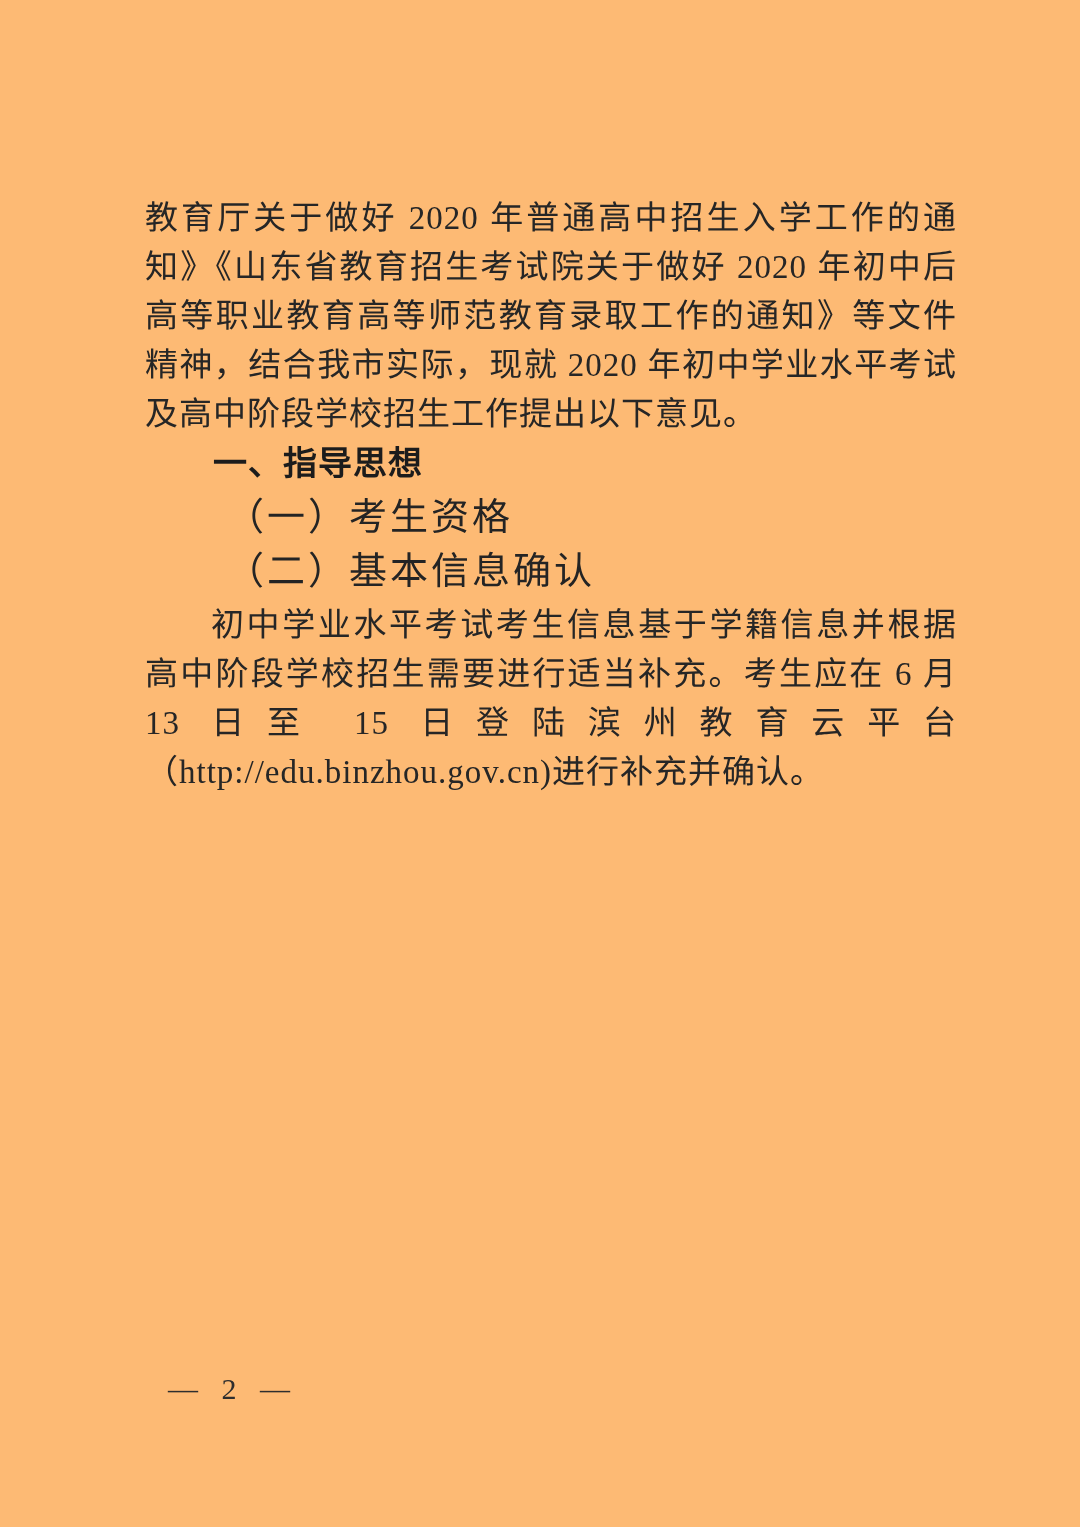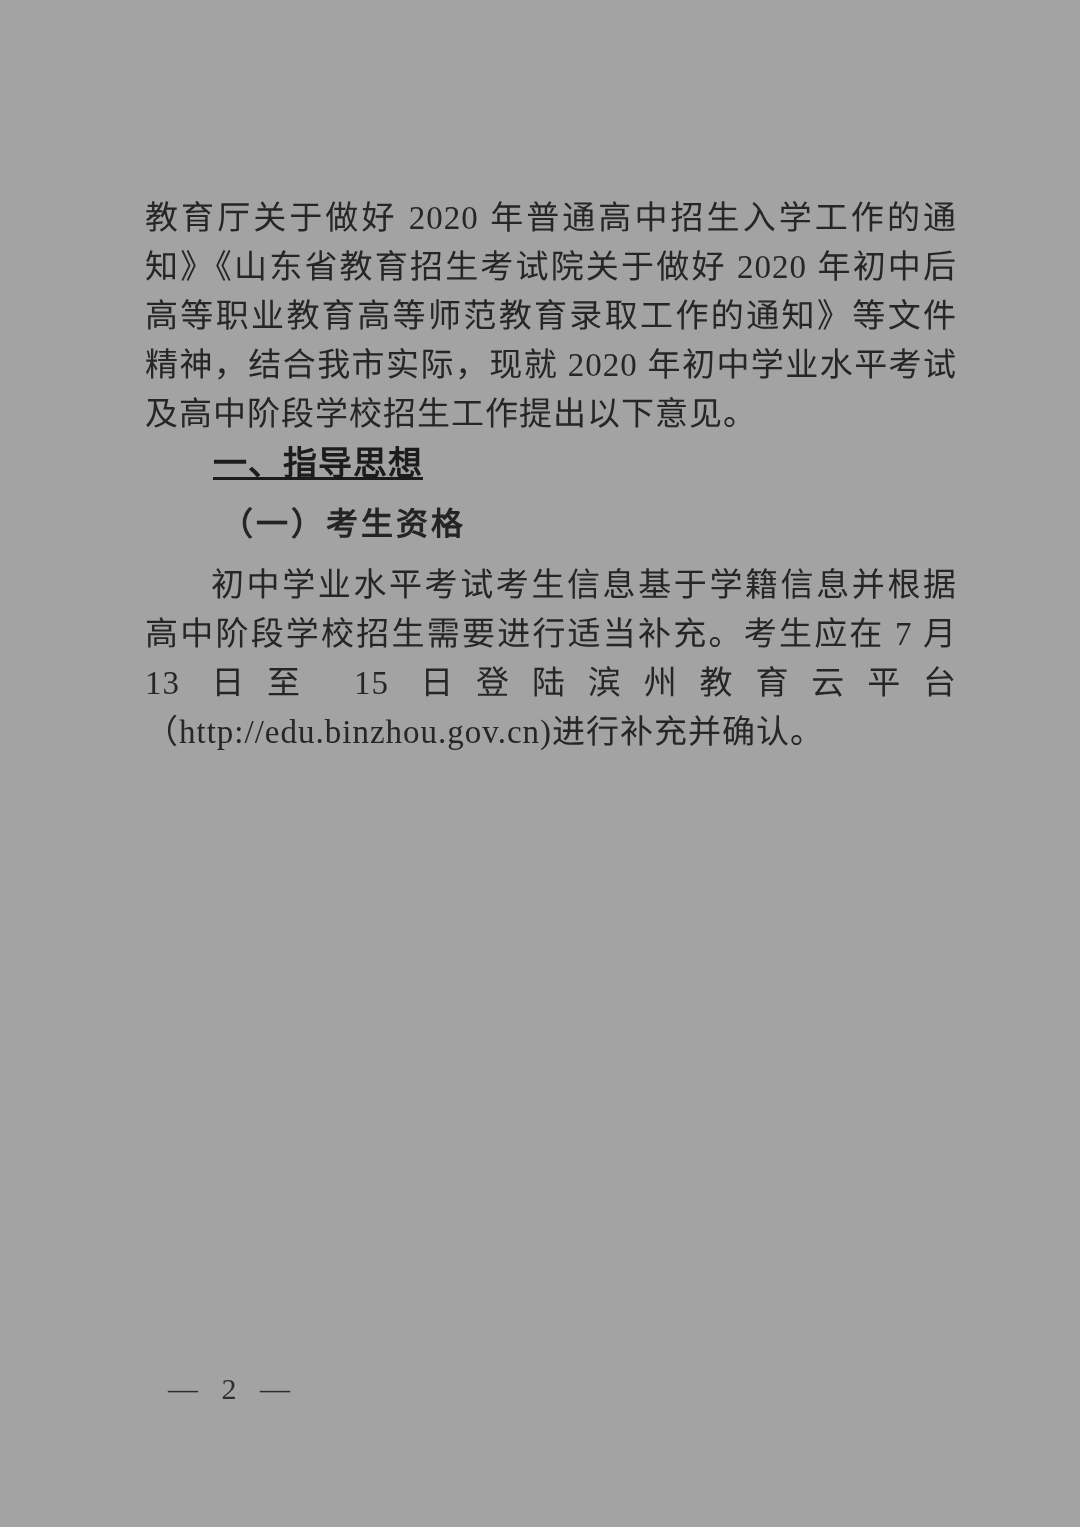--- a/index.html
+++ b/index.html
@@ -4,21 +4,21 @@
 <style>
   html, body {
     margin: 0;
     padding: 0;
     background: #ffffff;
   }
   .page {
     position: relative;
     width: 1080px;
     height: 1527px;
-    background: #a3a3a3;
+    background: #fdba74;
     overflow: hidden;
   }
   .content {
     position: absolute;
     left: 145px;
     top: 194px;
     width: 812px;
   }
   .body-para {
     font-family: "Liberation Serif", "DejaVu Serif", serif;
@@ -35,29 +35,28 @@
   }
   .heading-1 {
     font-family: "Liberation Sans", "DejaVu Sans", sans-serif;
     font-weight: 700;
     font-size: 34px;
     line-height: 49px;
     color: #1c1c1c;
     margin: 0;
     text-indent: 2em;
     letter-spacing: 1px;
-    text-decoration: underline;
   }
   .heading-2 {
     font-family: "Liberation Serif", "DejaVu Serif", serif;
-    font-weight: 700;
-    font-size: 32px;
+    font-weight: 400;
+    font-size: 38px;
     line-height: 49px;
     color: #242424;
-    margin: 12px;
+    margin: 5px;
     text-indent: 2em;
     letter-spacing: 3px;
   }
   .page-footer {
     position: absolute;
     left: 168px;
     top: 1372px;
     font-family: "Liberation Serif", "DejaVu Serif", serif;
     font-size: 30px;
     color: #2e2e2e;
@@ -72,19 +71,20 @@
 
     <p class="body-para no-indent">教育厅关于做好 2020 年普通高中招生入学工作的通知》《山东省教育招生考试院关于做好 2020 年初中后高等职业教育高等师范教育录取工作的通知》等文件精神，结合我市实际，现就 2020 年初中学业水平考试及高中阶段学校招生工作提出以下意见。</p>
 
     <h2 class="heading-1">一、指导思想</h2>
 
 
 
     <h3 class="heading-2">（一）考生资格</h3>
 
 
+    <h3 class="heading-2">（二）基本信息确认</h3>
 
-    <p class="body-para">初中学业水平考试考生信息基于学籍信息并根据高中阶段学校招生需要进行适当补充。考生应在 7 月 13 日至 15 日登陆滨州教育云平台（http://edu.binzhou.gov.cn)进行补充并确认。</p>
+    <p class="body-para">初中学业水平考试考生信息基于学籍信息并根据高中阶段学校招生需要进行适当补充。考生应在 6 月 13 日至 15 日登陆滨州教育云平台（http://edu.binzhou.gov.cn)进行补充并确认。</p>
 
   </div>
 
   <div class="page-footer">— 2 —</div>
 </div>
 
 </body></html>

